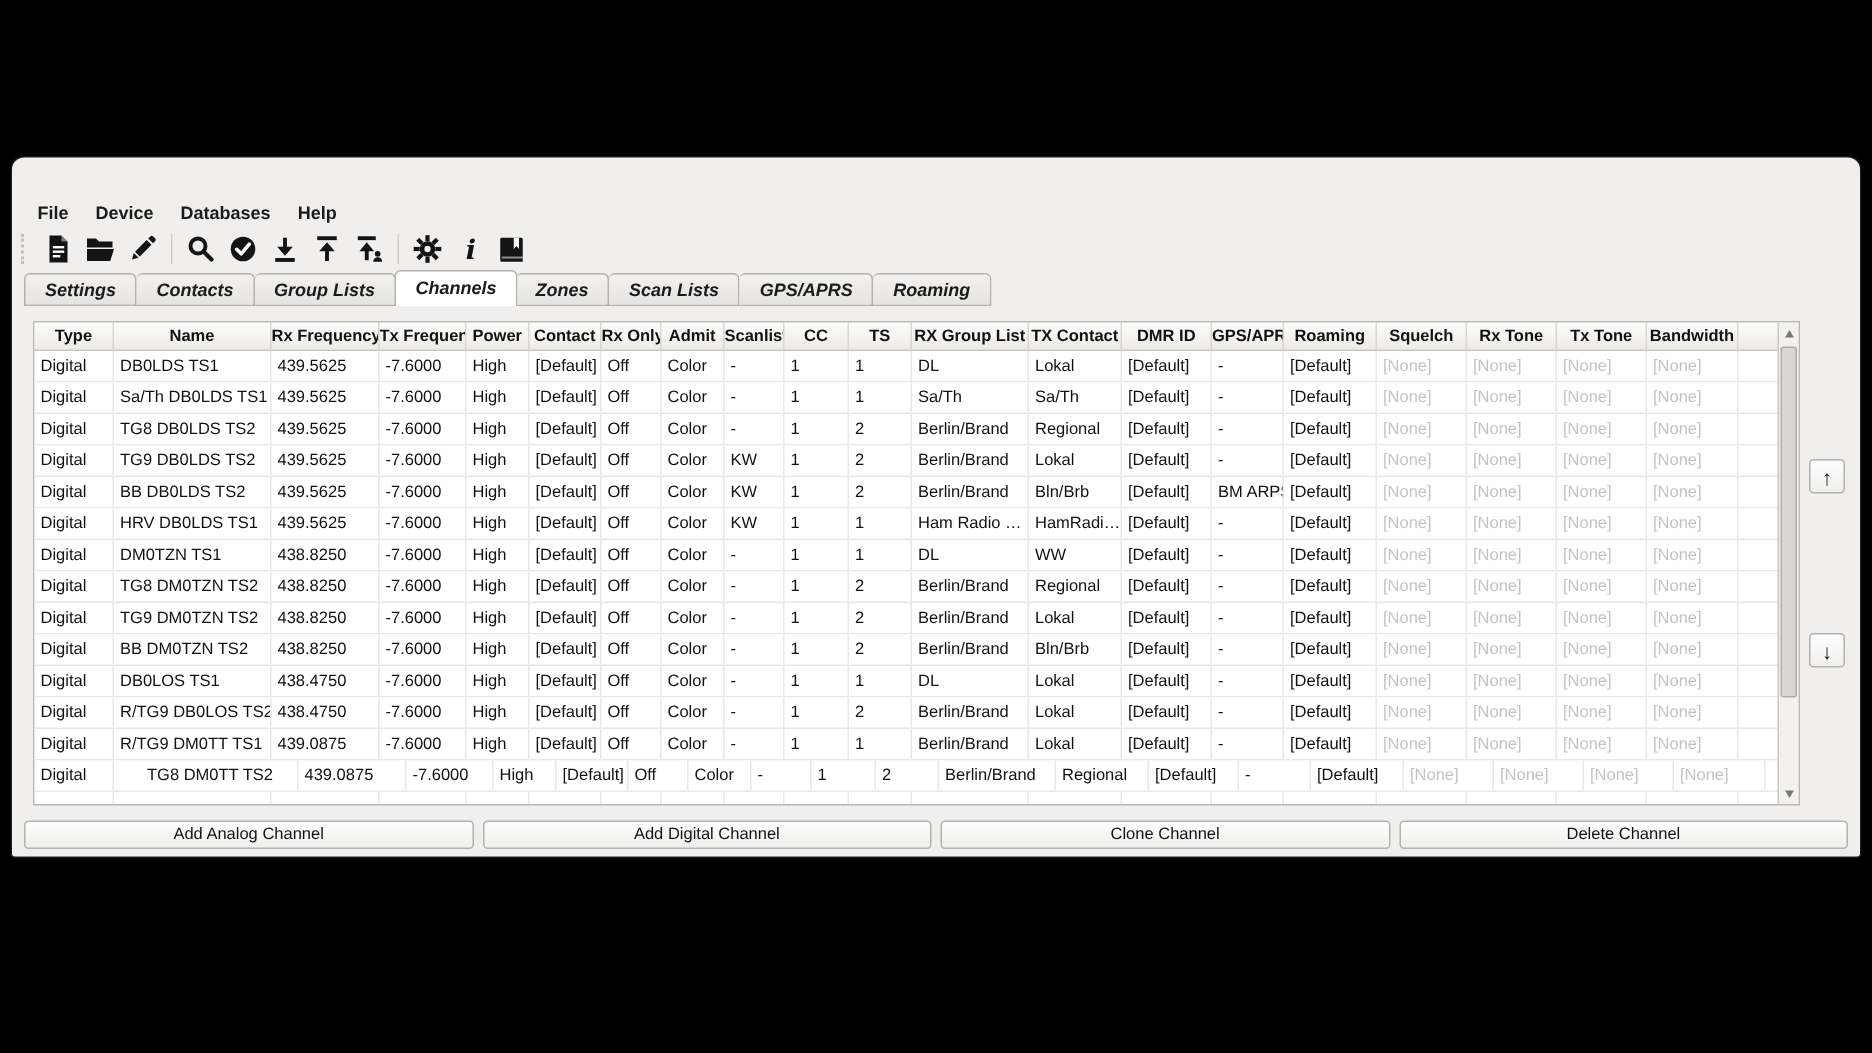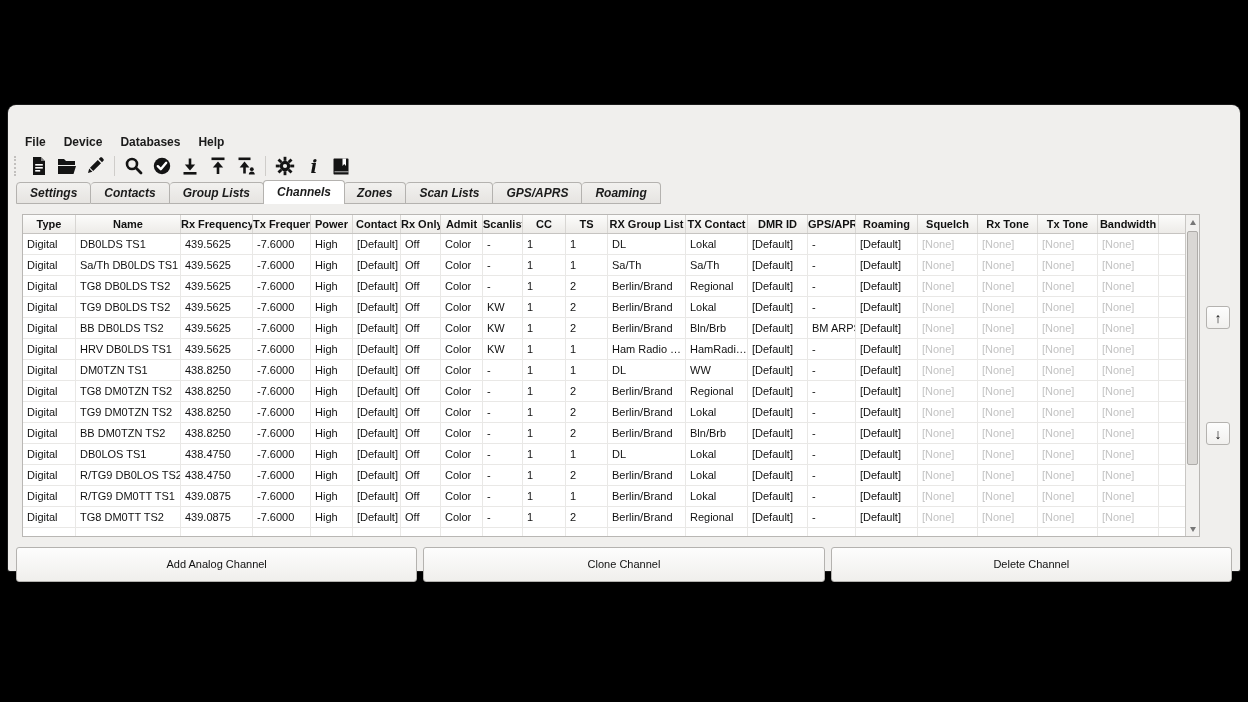--- a/index.html
+++ b/index.html
@@ -58,21 +58,21 @@
   .sb-up{top:1px;} .sb-down{bottom:1px;}
   .tri-up{width:0;height:0;border-left:3.5px solid transparent;border-right:3.5px solid transparent;border-bottom:5px solid #777;}
   .tri-down{width:0;height:0;border-left:3.5px solid transparent;border-right:3.5px solid transparent;border-top:5px solid #777;}
   .sb-thumb{position:absolute;left:1px;top:16px;width:11px;height:234px;background:#d9d7d4;border:1px solid #aeaca9;border-radius:2px;box-sizing:border-box;}
   
   .move-btn{position:absolute;left:1198px;width:24px;height:23px;background:linear-gradient(#fdfdfd,#f1f0ee);
             border:1px solid #b4b2af;border-radius:3px;box-sizing:border-box;font-size:14px;font-weight:bold;color:#111;
             display:flex;align-items:center;justify-content:center;padding:0;}
   .move-up{top:201px;} .move-down{top:317px;}
   
-  .actions{position:absolute;left:8px;right:8px;top:442px;height:35px;display:flex;gap:6px;}
+  .actions{position:absolute;left:8px;right:8px;top:442px;height:19px;display:flex;gap:6px;}
   .action-btn{flex:1;background:linear-gradient(#fdfdfd,#f0efec);border:1px solid #b4b2af;border-radius:3px;
               font-size:11px;color:#111;font-family:inherit;padding:0;line-height:17px;}
 </style>
 </head>
 <body>
 
 <div id="window">
 
 
   <div class="menubar" id="menubar">
@@ -526,21 +526,21 @@
           <div class="tcell" style="width: 48px;">-</div>
           <div class="tcell" style="width: 62px;">[Default]</div>
           <div class="tcell none" style="width: 60px;">[None]</div>
           <div class="tcell none" style="width: 60px;">[None]</div>
           <div class="tcell none" style="width: 60px;">[None]</div>
           <div class="tcell none" style="width: 61px;">[None]</div>
           <div class="tcell filler"></div>
         </div>
         <div class="trow">
           <div class="tcell" style="width: 53px;">Digital</div>
-          <div class="tcell" style="width: 105px;">TG8 DM0TT TS2</div>
+          <div class="tcell" style="width: 105px; margin-left: 18px;">TG8 DM0TT TS2</div>
           <div class="tcell" style="width: 72px;">439.0875</div>
           <div class="tcell" style="width: 58px;">-7.6000</div>
           <div class="tcell" style="width: 42px;">High</div>
           <div class="tcell" style="width: 48px;">[Default]</div>
           <div class="tcell" style="width: 40px;">Off</div>
           <div class="tcell" style="width: 42px;">Color</div>
           <div class="tcell" style="width: 40px;">-</div>
           <div class="tcell" style="width: 43px;">1</div>
           <div class="tcell" style="width: 42px;">2</div>
           <div class="tcell" style="width: 78px;">Berlin/Brand</div>
@@ -590,17 +590,18 @@
 
   <button class="move-btn move-up">
     <span>↑</span>
   </button>
   <button class="move-btn move-down">
     <span>↓</span>
   </button>
 
   <div class="actions" id="actions">
       <button class="action-btn">Add Analog Channel</button>
+      <button class="action-btn">Add Digital Channel</button>
       <button class="action-btn">Clone Channel</button>
       <button class="action-btn">Delete Channel</button>
     </div>
 
 </div>
 
 </body></html>

